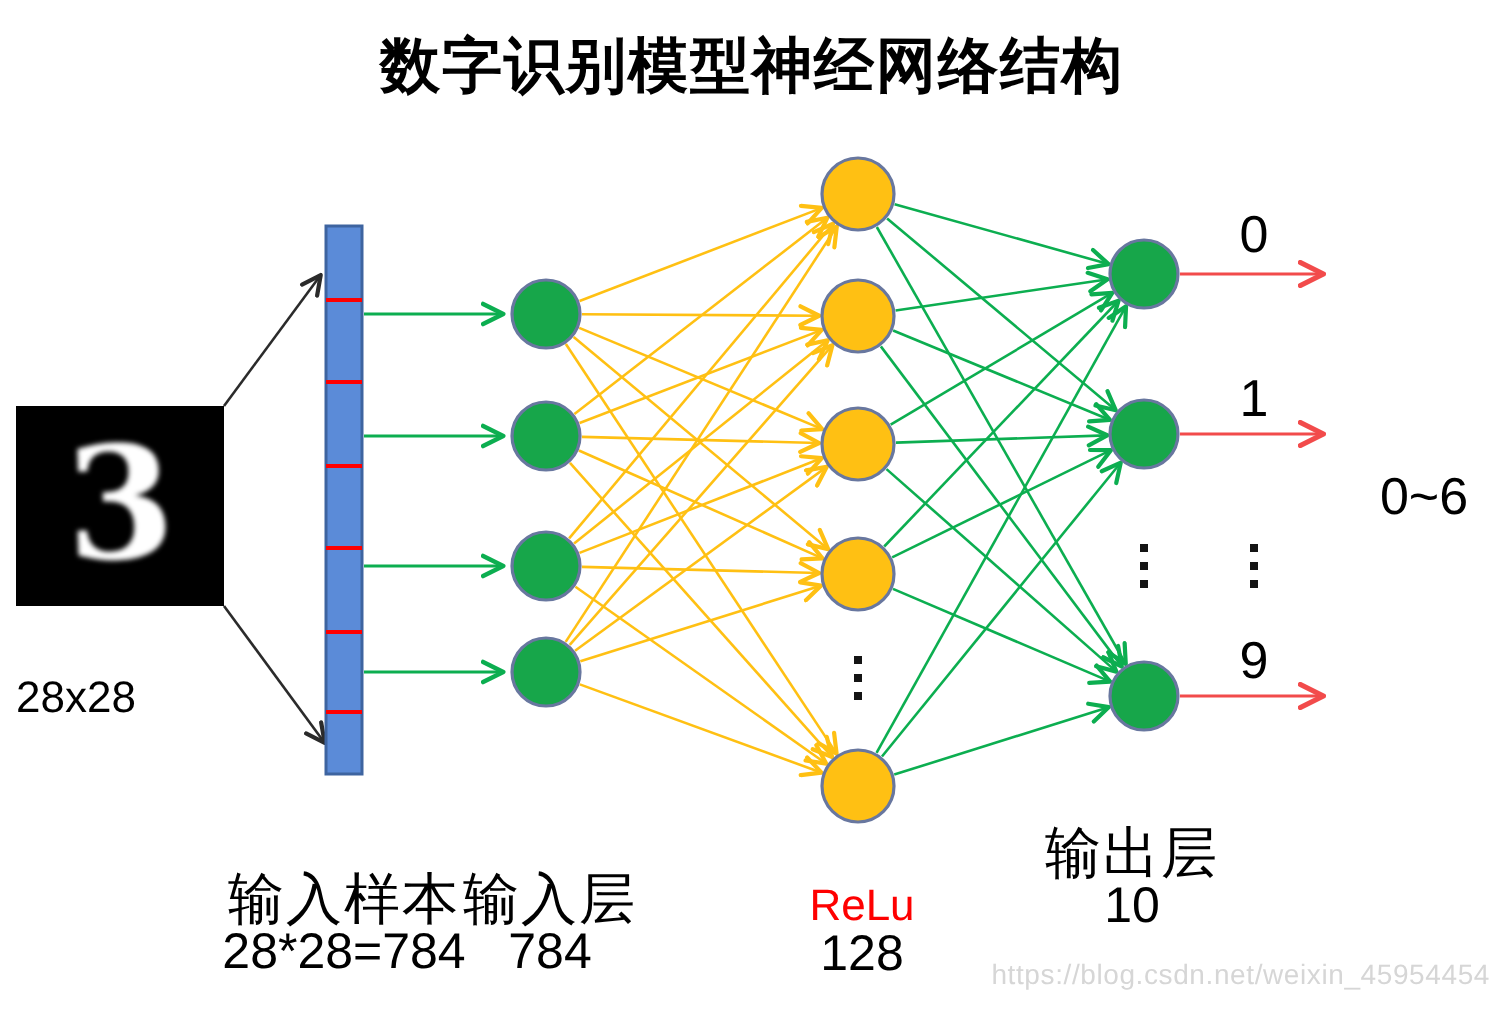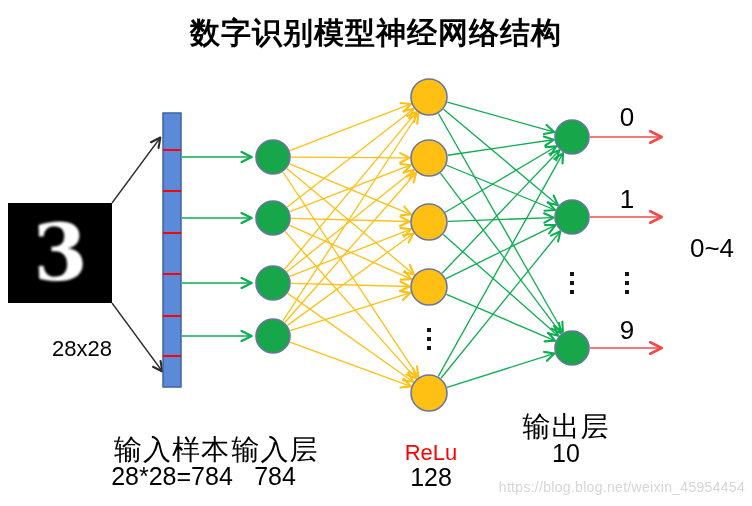--- a/index.html
+++ b/index.html
@@ -15,21 +15,21 @@
   
   #digit-box{
     left:8px;top:203px;width:104px;height:100px;background:#000;
     display:flex;align-items:center;justify-content:center;
   }
   #digit-glyph{
     color:#fff;font-family:"DejaVu Serif",serif;font-weight:bold;
     font-size:78px;line-height:1;filter:blur(1.2px);transform:rotate(-2deg);
   }
   #digit-size-label{
-    left:8px;top:336px;width:104px;text-align:right;font-size:22px;color:#000;
+    left:8px;top:336px;width:104px;text-align:left;font-size:22px;color:#000;
   }
   
   #net{left:0;top:0;width:752px;height:506px;}
   
   .out-label{
     left:593px;width:68px;text-align:center;font-size:26px;color:#000;line-height:1;
   }
   #out-label-0{top:104px;}
   #out-label-1{top:186px;}
   #out-label-9{top:317px;}
@@ -162,21 +162,21 @@
           <circle cx="572" cy="137" r="17" fill="#17A64A" stroke="#68779F" stroke-width="1.6"></circle>
           <circle cx="572" cy="217" r="17" fill="#17A64A" stroke="#68779F" stroke-width="1.6"></circle>
           <circle cx="572" cy="348" r="17" fill="#17A64A" stroke="#68779F" stroke-width="1.6"></circle>
         </g>
       </g>
   </svg>
 
   <div class="abs out-label" id="out-label-0">0</div>
   <div class="abs out-label" id="out-label-1">1</div>
   <div class="abs out-label" id="out-label-9">9</div>
-  <div class="abs" id="range-label">0~4</div>
+  <div class="abs" id="range-label">0~6</div>
 
   <div class="abs vdots" id="dots-hidden">
       <span></span>
       <span></span>
       <span></span>
     </div>
   <div class="abs vdots" id="dots-output-nodes">
       <span></span>
       <span></span>
       <span></span>
@@ -199,15 +199,15 @@
   </div>
   <div class="abs caption" id="caption-hidden-layer">
     <div class="red-line">ReLu</div>
     <div class="num-line">128</div>
   </div>
   <div class="abs caption" id="caption-output-layer">
     <div class="cjk-line">输出层</div>
     <div class="num-line">10</div>
   </div>
 
-  <div class="abs" id="watermark">https://blog.blog.net/weixin_45954454</div>
+  <div class="abs" id="watermark">https://blog.csdn.net/weixin_45954454</div>
 
 </div>
 
 </body></html>

